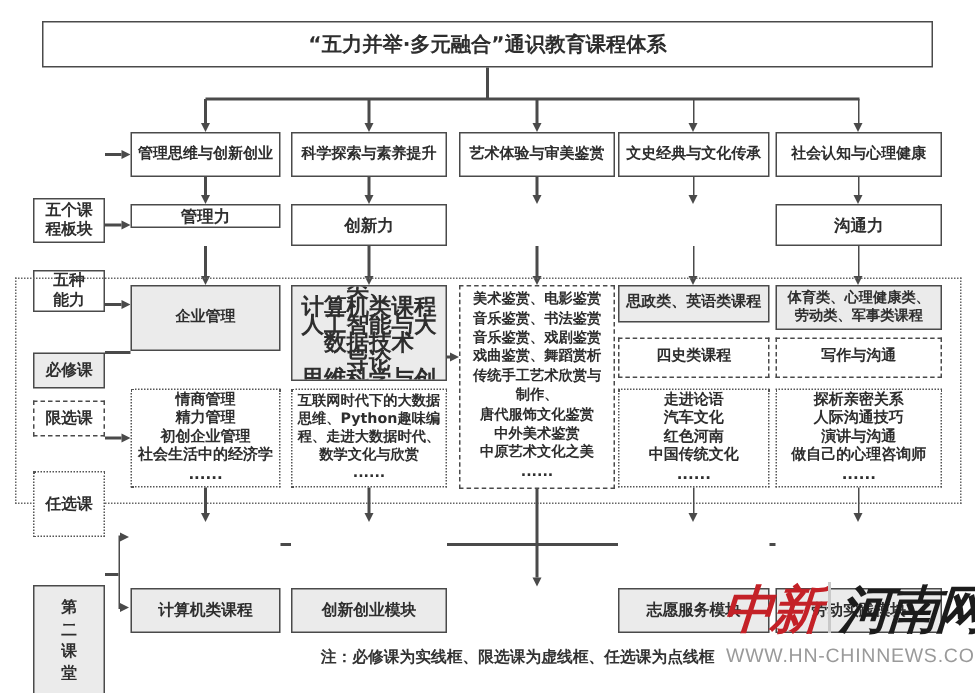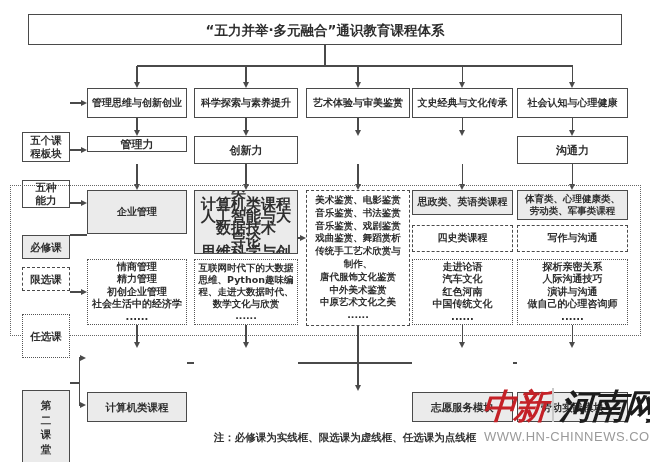--- a/index.html
+++ b/index.html
@@ -184,20 +184,21 @@
 二
 课
 堂</div>
 
   <div class="line" style="left:70px; top:382.3px; width:9px; height:1.4px;"></div>
   <div class="line" style="left:78.6px; top:357px; width:1.4px; height:49px;"></div>
   <div class="tri-r" style="left:80px; top:354.5px;"></div>
   <div class="tri-r" style="left:80px; top:401.5px;"></div>
 
   <div class="box gray fs105" style="left:87px; top:348px; width:100px; height:30px;">计算机类课程</div>
+  <div class="box gray fs105" style="left:194px; top:348px; width:104px; height:30px;">创新创业模块</div>
   <div class="box gray fs105" style="left:412px; top:348px; width:101px; height:30px;">志愿服务模块</div>
   <div class="box gray fs105" style="left:517px; top:348px; width:111px; height:30px;">劳动实践模块</div>
 
   <div class="line" style="left:187px; top:362.3px; width:7px; height:1.4px;"></div>
   <div class="line" style="left:298px; top:362.3px; width:114px; height:1.4px;"></div>
   <div class="line" style="left:513px; top:362.3px; width:4px; height:1.4px;"></div>
 
 
   <div class="note" style="left:170px; top:431px; width:350px;">注：必修课为实线框、限选课为虚线框、任选课为点线框</div>
 

